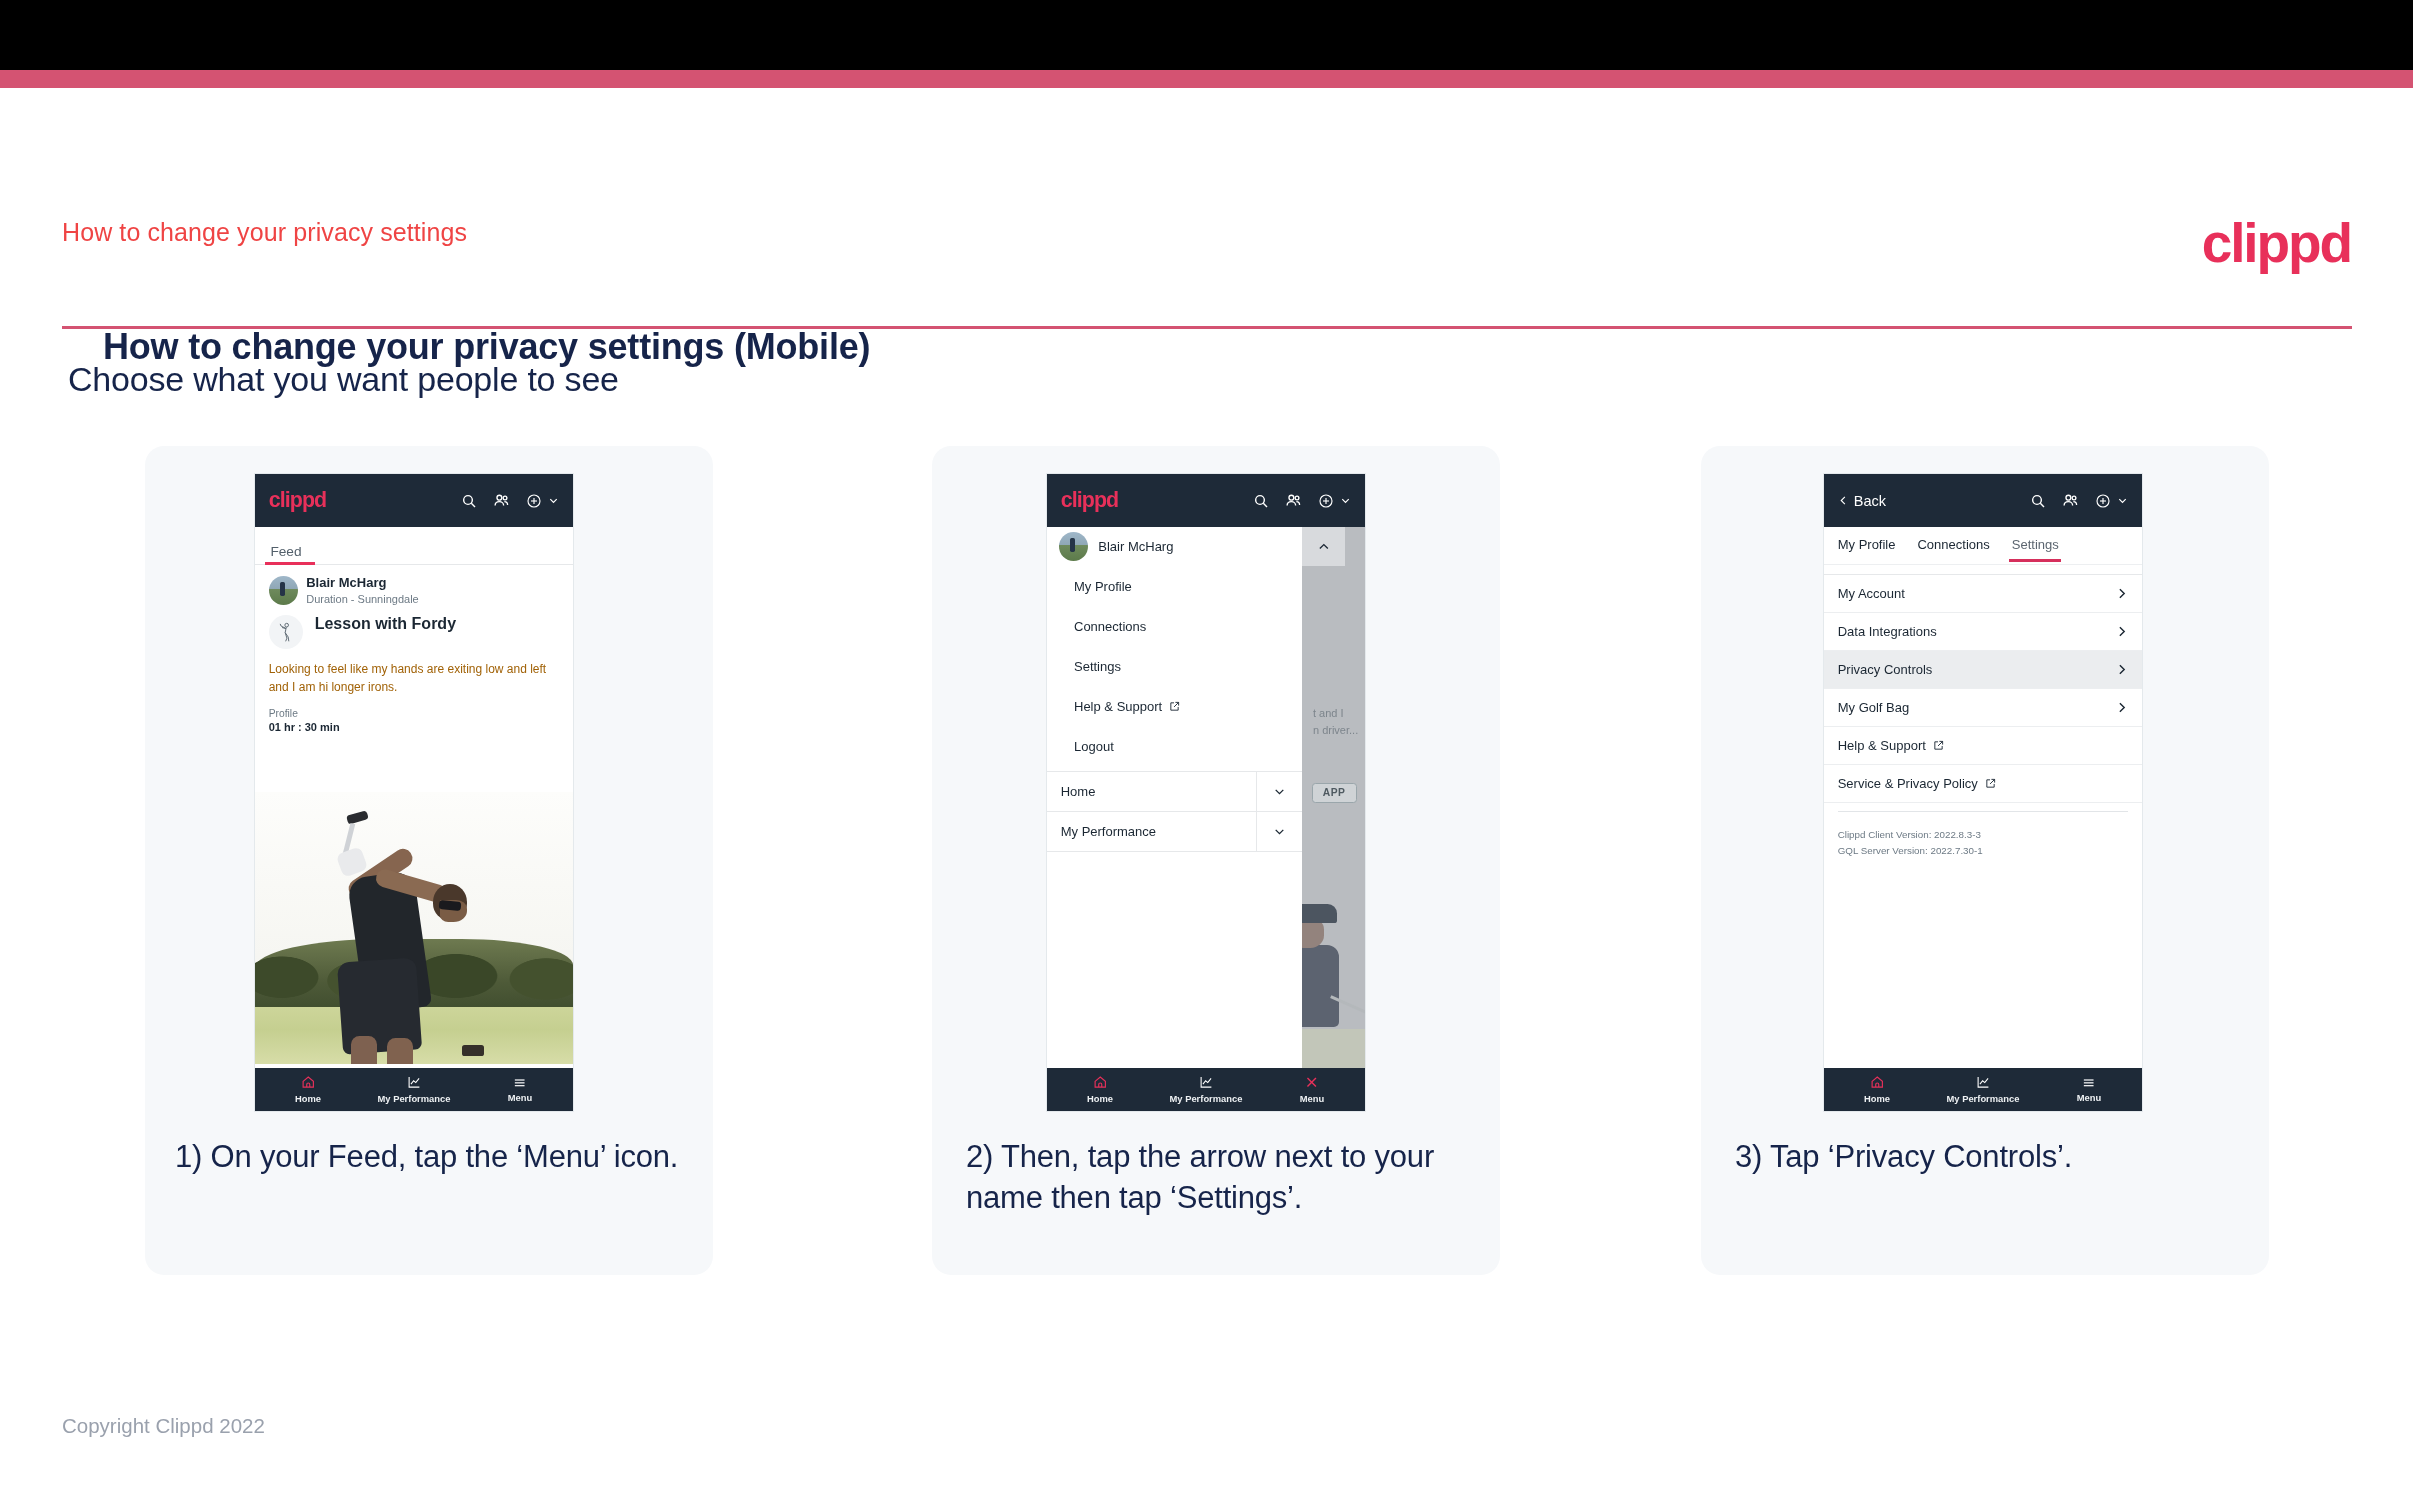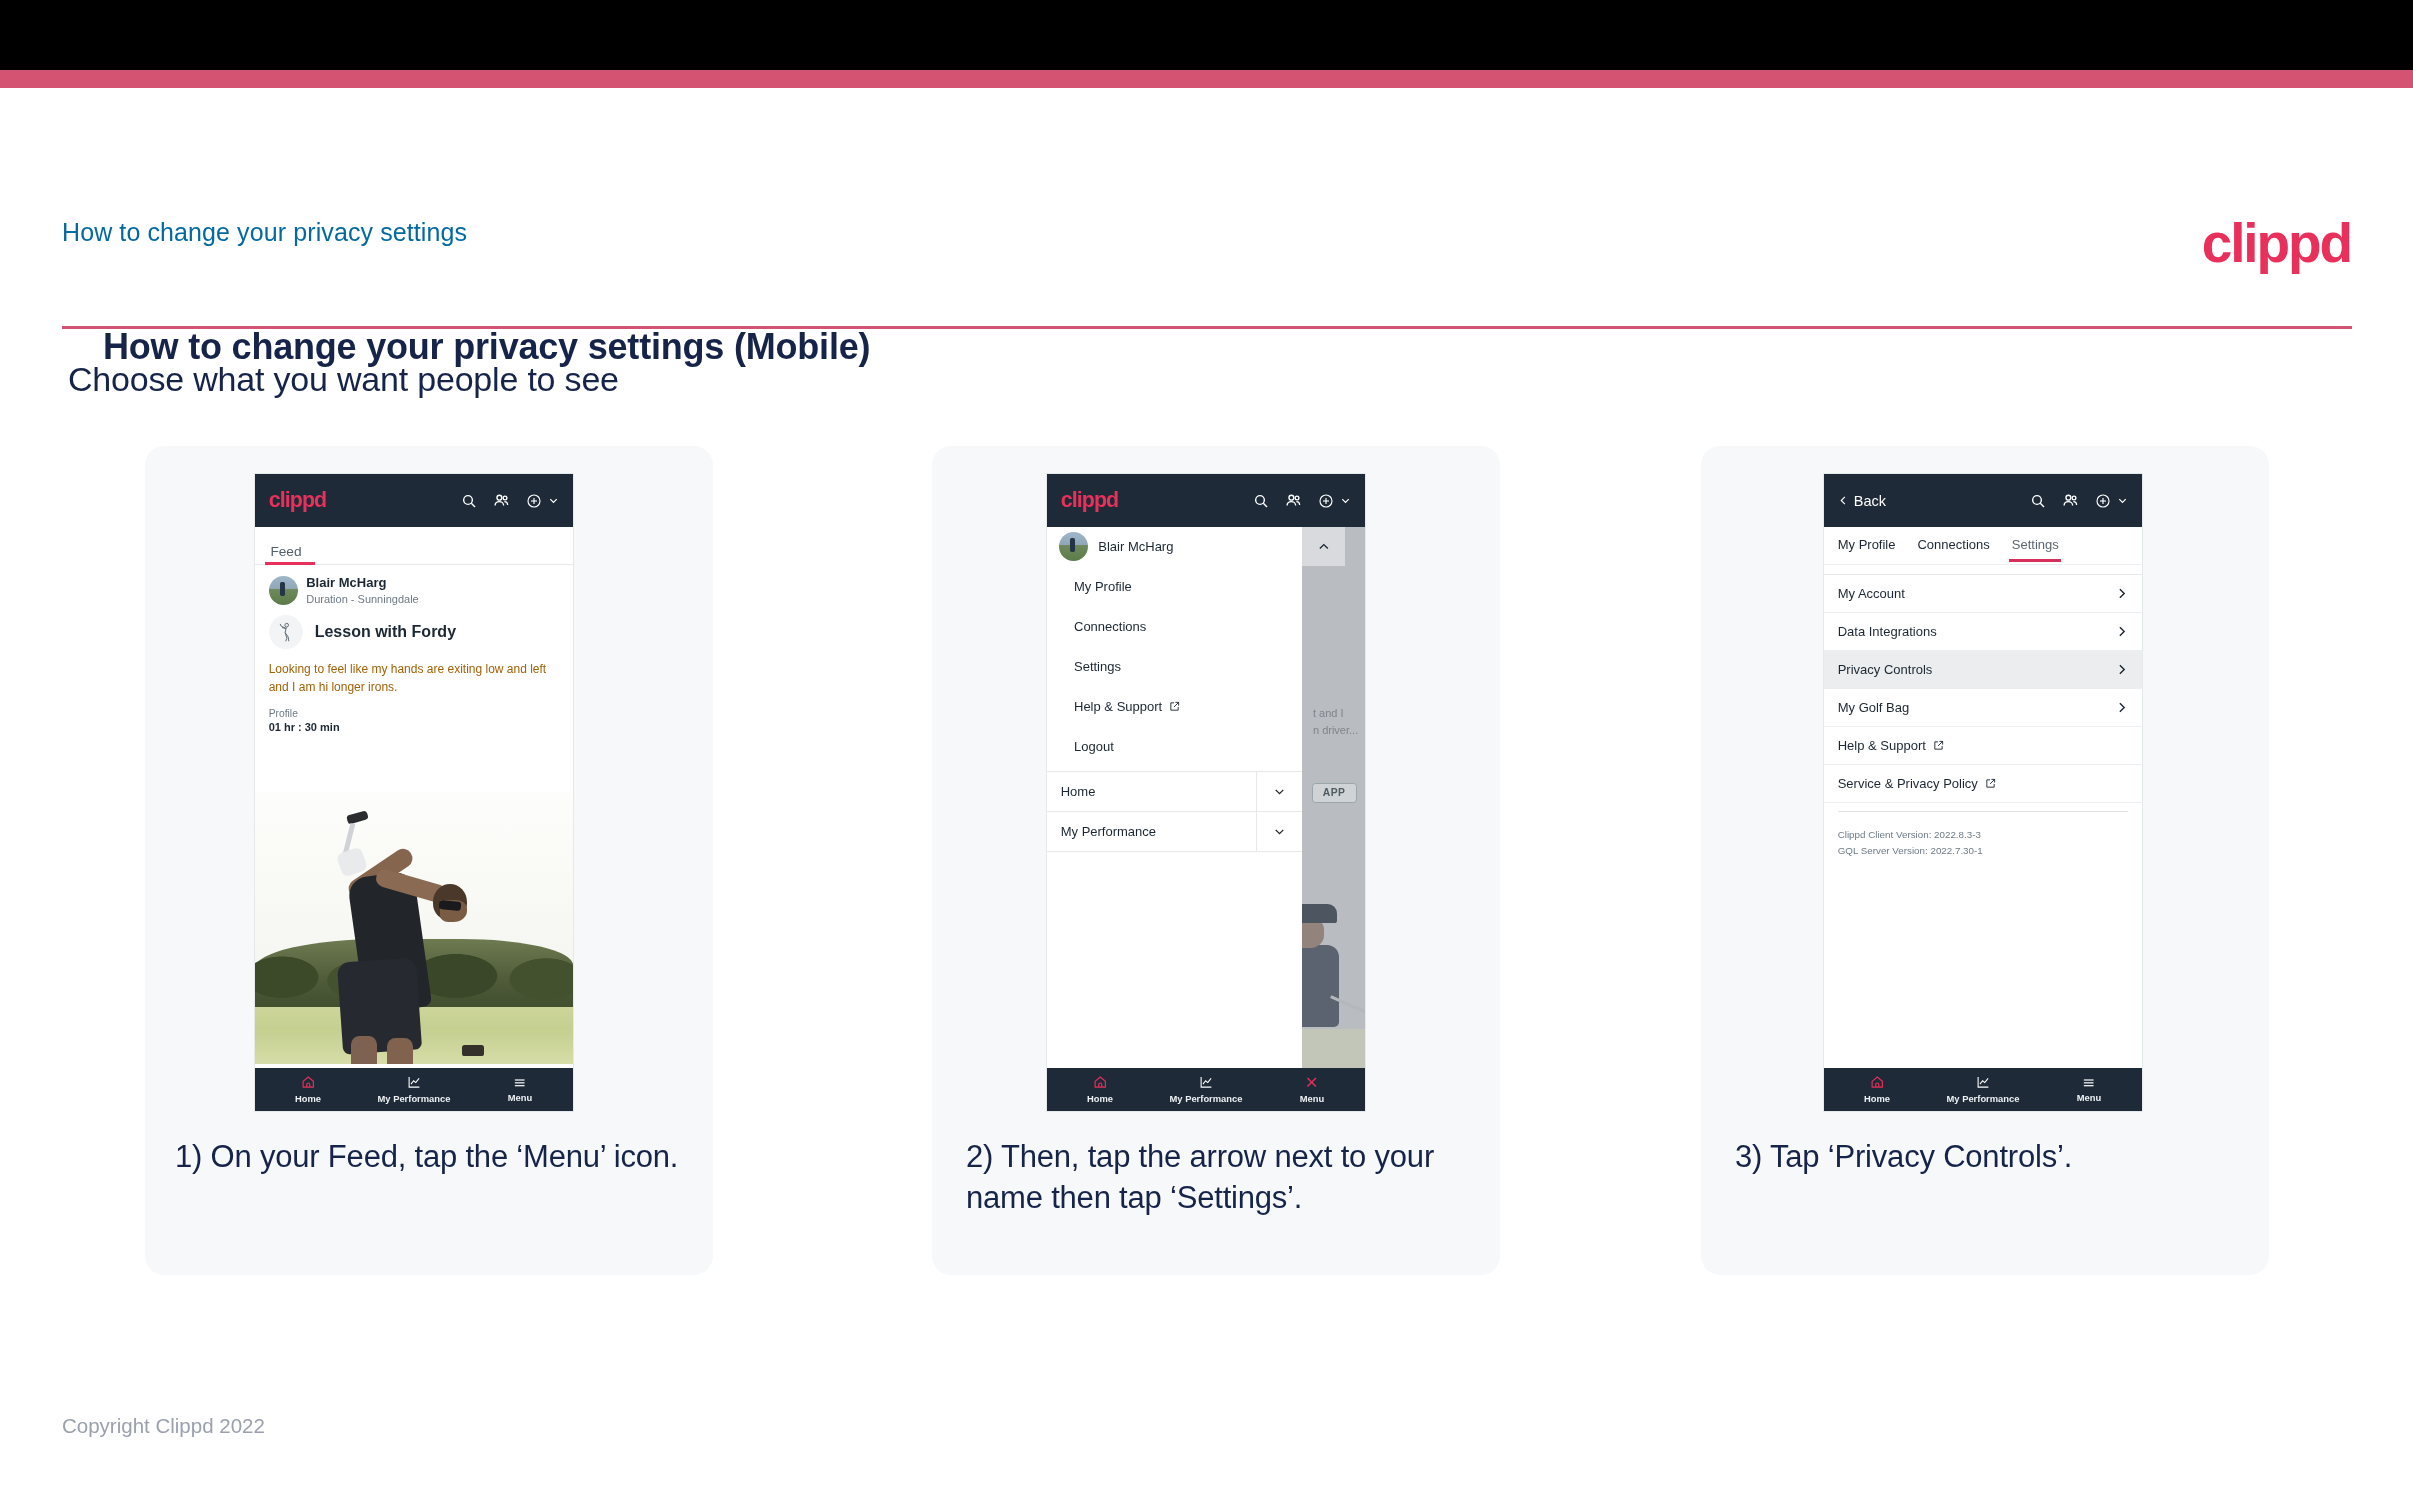--- a/index.html
+++ b/index.html
@@ -12,21 +12,21 @@
   .slide { position: relative; width: 2413px; height: 1508px; background: #ffffff; }
 
   
   .band-black { position: absolute; left:0; top:0; width:2413px; height:70px; background:#000000; }
   .band-pink  { position: absolute; left:0; top:70px; width:2413px; height:18px; background:#d45372; }
 
   
   .header { position:absolute; left:0; top:88px; width:2413px; height:150px; }
   .header-title {
     position:absolute; left:62px; top:130px;
-    font-size:25px; color:#0369a1; letter-spacing:0.1px;
+    font-size:25px; color:#ef4444; letter-spacing:0.1px;
   }
   .brand-logo {
     position:absolute; right:62px; top:128px;
     font-size:55px; font-weight:700; color:#e8305a;
     letter-spacing:-2.1px; line-height:1;
   }
   .header-rule {
     position:absolute; left:62px; top:238px; width:2290px; height:2.6px;
     background:#d45372;
   }
@@ -95,21 +95,21 @@
     background:linear-gradient(180deg,#9fb7c9 0%,#8fa7b6 45%,#6e8a5c 46%,#5c7a4a 100%);
     position:relative; overflow:hidden;
   }
   .avatar::after{
     content:""; position:absolute; left:11px; top:6px; width:5.1px; height:13.7px;
     background:#253447; border-radius:1.7px;
   }
   .post-name { font-size:13px; font-weight:700; color:#1b2733; line-height:1.25; }
   .post-meta { font-size:11px; color:#6d7a85; line-height:1.3; }
 
-  .lesson-row { display:flex; align-items:center; gap:12px; margin-top:9.4px; }
+  .lesson-row { display:flex; align-items:flex-start; gap:12px; margin-top:9.4px; }
   .lesson-badge {
     width:34px; height:34px; border-radius:50%; background:#f2f4f6; flex:0 0 34px;
     display:flex; align-items:center; justify-content:center;
   }
   .lesson-title { font-size:16px; font-weight:700; color:#1b2733; }
 
   .post-body { margin-top:11px; font-size:12px; line-height:1.5; color:#a16207; }
   .post-dur-label { margin-top:12px; font-size:10.3px; color:#6d7a85; }
   .post-dur-value { margin-top:1.7px; font-size:11px; font-weight:700; color:#1b2733; }
 

